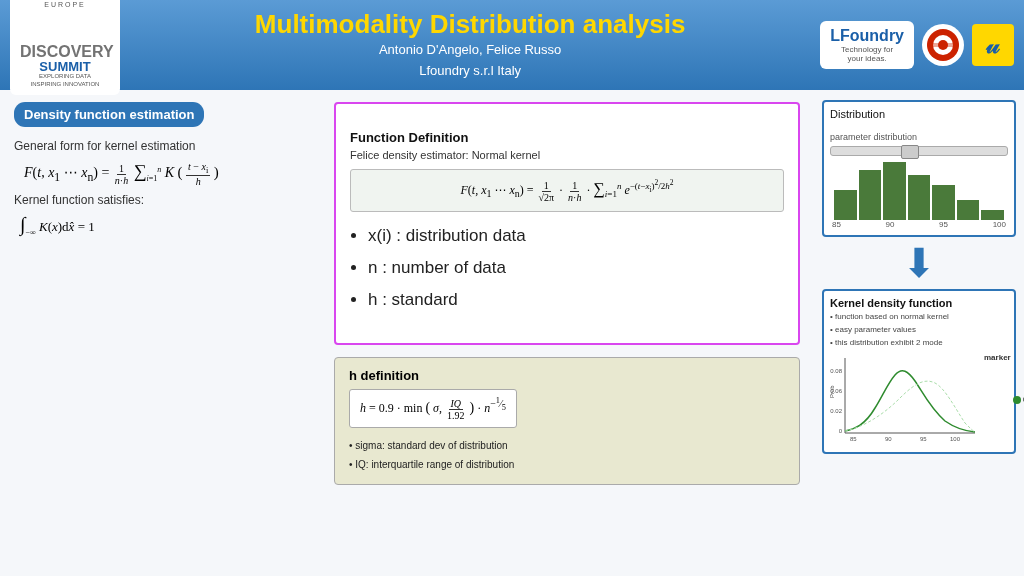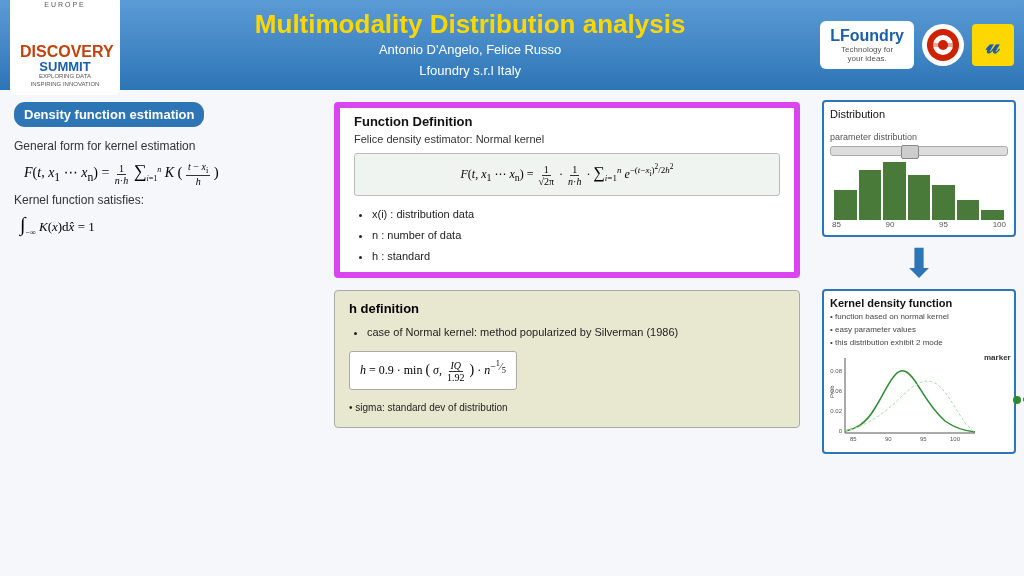--- a/index.html
+++ b/index.html
@@ -30,21 +30,21 @@
       text-align: center;
     }
     .logo-europe {
       font-size: 7px;
       color: #555;
       letter-spacing: 2px;
     }
     .logo-discovery {
       font-size: 16px;
       font-weight: bold;
-      color: #c2410c;
+      color: #737373;
       line-height: 1;
       margin-top: 36px;
     }
     .logo-summit {
       font-size: 13px;
       font-weight: bold;
       color: #1a5fa8;
       line-height: 1;
     }
     .logo-tagline {
@@ -166,23 +166,23 @@
       font-size: 13px;
       margin-left: 6px;
     }
 
     
     .middle-panel {
       flex: 1;
       padding: 12px 14px;
     }
     .func-def-box {
-      border: 6px solid #d946ef;
+      border: 2px solid #d946ef;
       border-radius: 4px;
-      padding: 6px 14px;
+      padding: 26px 14px;
       background: white;
       margin-bottom: 12px;
     }
     .func-def-title {
       font-weight: bold;
       font-size: 13px;
       margin-bottom: 4px;
       color: #111;
     }
     .func-def-subtitle {
@@ -196,21 +196,21 @@
       padding: 8px 10px;
       border-radius: 3px;
       font-family: 'Times New Roman', serif;
       font-size: 12px;
       margin-bottom: 8px;
       text-align: center;
     }
     .bullet-list {
       list-style: disc;
       padding-left: 18px;
-      font-size: 11px;
+      font-size: 17px;
       color: #222;
       line-height: 1.9;
     }
     .h-def-box {
       border: 1px solid #aaa;
       border-radius: 4px;
       padding: 10px 14px;
       background: #e8e8d0;
       margin-bottom: 10px;
     }
@@ -471,36 +471,34 @@
 
       <ul class="bullet-list">
         <li>x(i) : distribution data</li>
         <li>n : number of data</li>
         <li>h : standard</li>
       </ul>
     </div>
 
     <div class="h-def-box">
       <div class="h-def-title">h definition</div>
-      <ul class="bullet-list" style="margin-bottom:8px;">
-        <li>case of Normal kernel: method popularized by Silverman (1986)</li>
-      </ul>
       <div class="h-formula-inline">
         <em>h</em> = 0.9 · min
         <span style="font-size:14px;">(</span>
         <em>σ</em>,
         <span class="math-frac">
           <span class="math-frac-num" style="font-style:italic;">IQ</span>
           <span class="math-frac-den">1.92</span>
         </span>
         <span style="font-size:14px;">)</span>
         · <em>n</em><span style="vertical-align:super; font-size:10px;">−<sup>1</sup>⁄<sub>5</sub></span>
       </div>
       <div class="h-notes">
         <div>• <span>sigma: standard dev of distribution</span></div>
+        <div>• <span>IQ: interquartile range of distribution</span></div>
       </div>
     </div>
 
   </div>
 
   <div class="right-panel">
 
     <div class="dist-box">
       <div class="dist-title">Distribution</div>
       <div class="dist-sub">parameter distribution</div>

